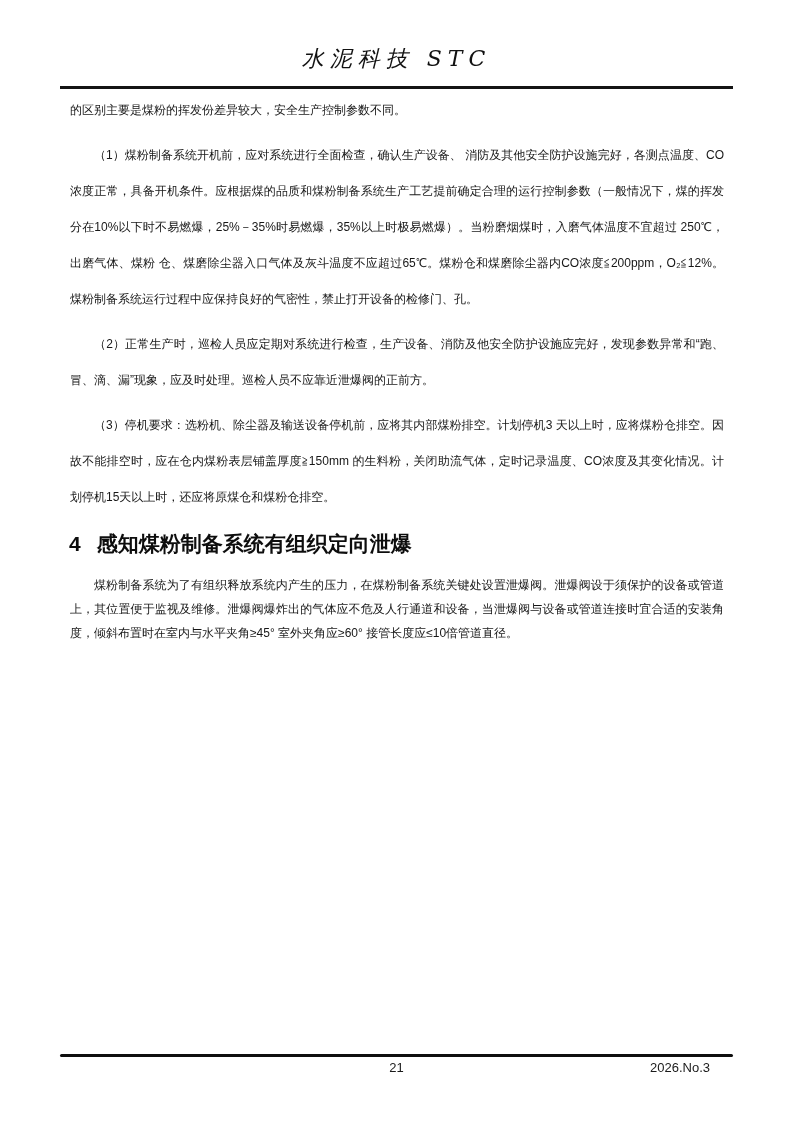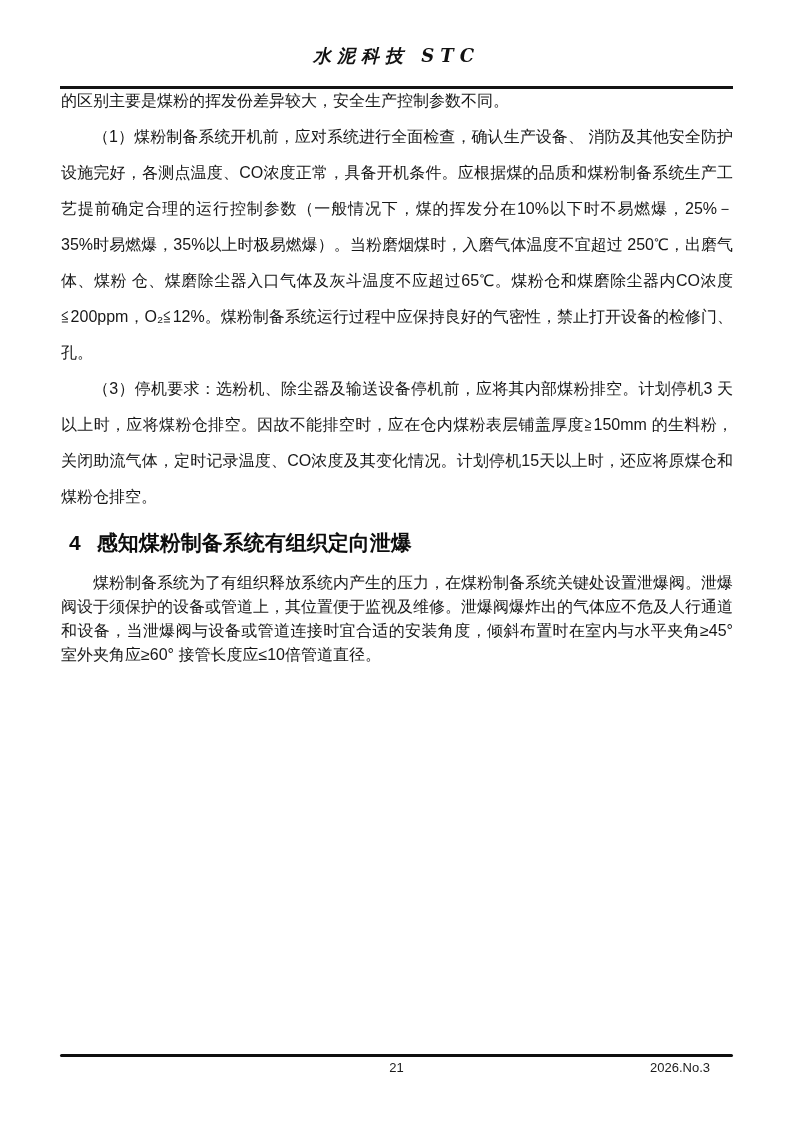--- a/index.html
+++ b/index.html
@@ -18,44 +18,44 @@
   }
   
   .journal-title {
     position: absolute;
     top: 44px;
     left: 0;
     width: 100%;
     text-align: center;
     font-family: "DejaVu Serif", serif;
     font-style: italic;
-    font-weight: 700;
-    font-size: 18px;
+    font-weight: 400;
+    font-size: 22px;
     letter-spacing: 6px;
     color: #111;
     white-space: nowrap;
   }
   .header-rule {
     position: absolute;
     top: 86px;
     left: 60px;
     width: 673px;
     height: 2.5px;
     background: #141414;
   }
   
   .content {
     position: absolute;
     top: 83px;
     left: 61px;
     width: 672px;
   }
   .body-par {
-    margin: 0;
-    font-size: 16px;
+    margin: 9px;
+    font-size: 12px;
     line-height: 36px;
     text-align: justify;
     text-indent: 2em;
     font-family: "Liberation Sans", sans-serif;
     color: #171717;
   }
   .body-par.no-indent {
     text-indent: 0;
   }
   .section-heading {
@@ -108,20 +108,21 @@
 
 <div class="page">
 
   <div class="journal-title">水泥科技 STC</div>
 
   <div class="header-rule"></div>
 
   <main class="content">
     <p class="body-par no-indent">的区别主要是煤粉的挥发份差异较大，安全生产控制参数不同。</p>
     <p class="body-par">（1）煤粉制备系统开机前，应对系统进行全面检查，确认生产设备、 消防及其他安全防护设施完好，各测点温度、CO浓度正常，具备开机条件。应根据煤的品质和煤粉制备系统生产工艺提前确定合理的运行控制参数（一般情况下，煤的挥发分在10%以下时不易燃爆，25%－35%时易燃爆，35%以上时极易燃爆）。当粉磨烟煤时，入磨气体温度不宜超过 250℃，出磨气体、煤粉 仓、煤磨除尘器入口气体及灰斗温度不应超过65℃。煤粉仓和煤磨除尘器内CO浓度≦200ppm，O₂≦12%。煤粉制备系统运行过程中应保持良好的气密性，禁止打开设备的检修门、孔。</p>
+    <p class="body-par">（2）正常生产时，巡检人员应定期对系统进行检查，生产设备、消防及他安全防护设施应完好，发现参数异常和“跑、冒、滴、漏”现象，应及时处理。巡检人员不应靠近泄爆阀的正前方。</p>
     <p class="body-par">（3）停机要求：选粉机、除尘器及输送设备停机前，应将其内部煤粉排空。计划停机3 天以上时，应将煤粉仓排空。因故不能排空时，应在仓内煤粉表层铺盖厚度≧150mm 的生料粉，关闭助流气体，定时记录温度、CO浓度及其变化情况。计划停机15天以上时，还应将原煤仓和煤粉仓排空。</p>
 
     <h2 class="section-heading">
       <span class="sec-num">4</span><span>感知煤粉制备系统有组织定向泄爆</span>
     </h2>
 
     <p class="body-par section-par">煤粉制备系统为了有组织释放系统内产生的压力，在煤粉制备系统关键处设置泄爆阀。泄爆阀设于须保护的设备或管道上，其位置便于监视及维修。泄爆阀爆炸出的气体应不危及人行通道和设备，当泄爆阀与设备或管道连接时宜合适的安装角度，倾斜布置时在室内与水平夹角≥45° 室外夹角应≥60° 接管长度应≤10倍管道直径。</p>
   </main>
 
   <div class="footer-rule"></div>

